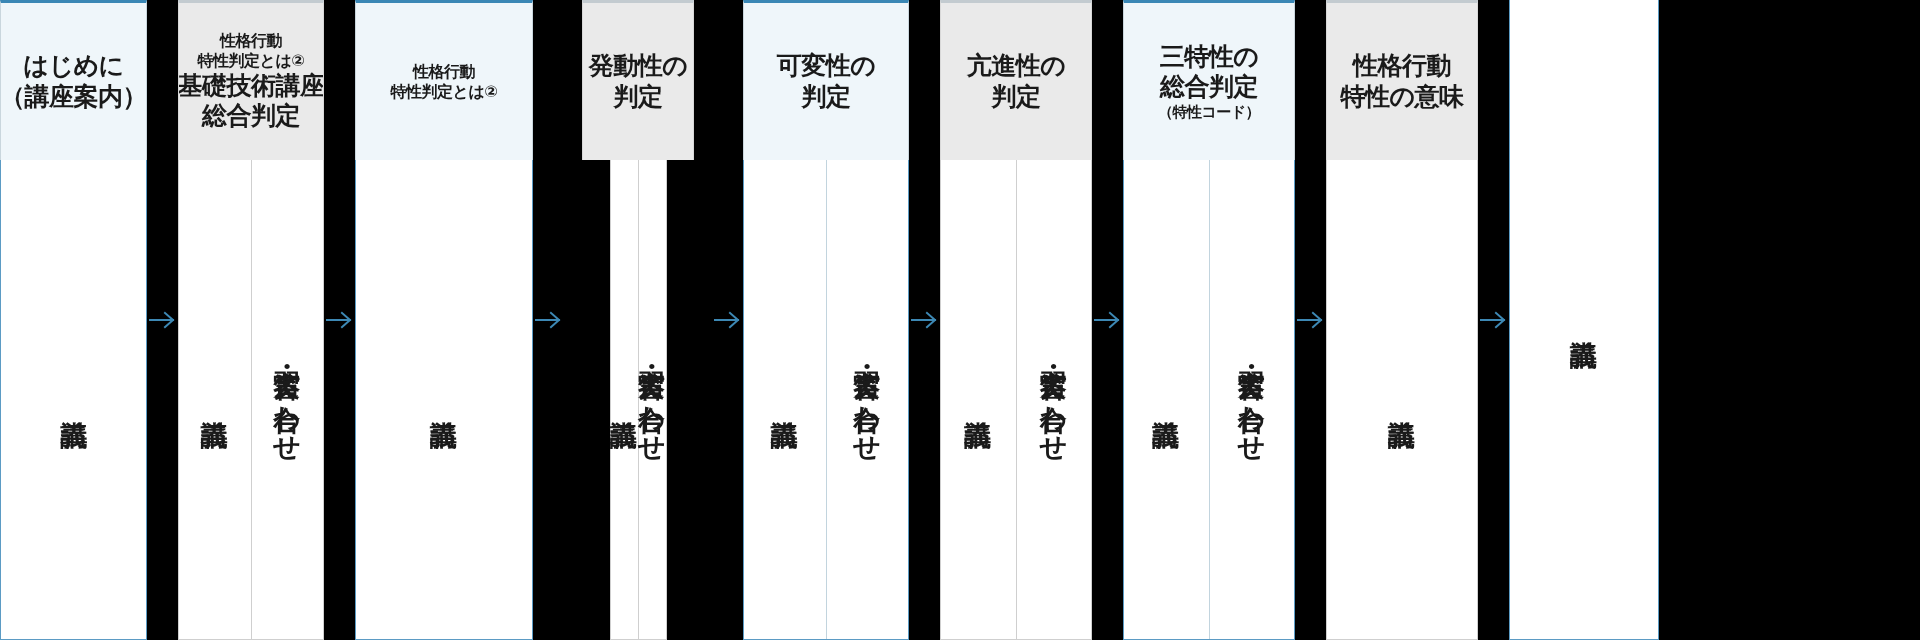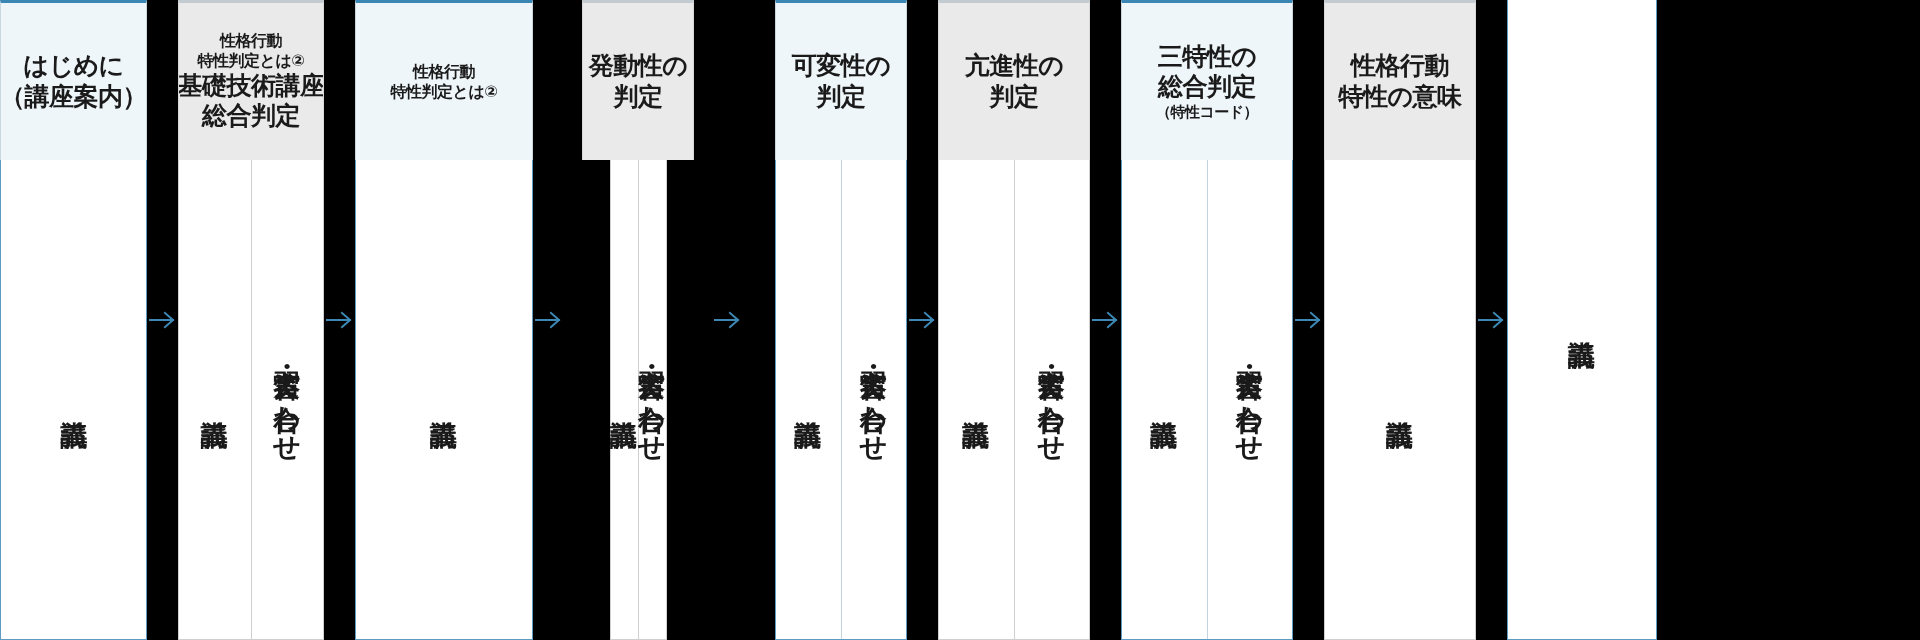--- a/index.html
+++ b/index.html
@@ -207,21 +207,21 @@
         <div class="cell">
           <span class="vtext">実習・答え合わせ</span>
         </div>
       </div>
     </div>
     <div class="gap" style="width: 31px;">
       <svg width="28" height="22" viewBox="0 0 28 22" class="arrow-icon">
         <path d="M1 11 H24 M16 4 L24 11 L16 18" fill="none" stroke="#3d88b4" stroke-width="2" stroke-linecap="square" stroke-linejoin="miter"></path>
       </svg>
     </div>
-    <div class="step accent" style="width: 132px; margin-left: 32px;">
+    <div class="step accent" style="width: 166px;">
       <div class="step-header accent">
         <div class="hdr-main">可変性の</div>
         <div class="hdr-main">判定</div>
       </div>
       <div class="step-body">
         <div class="cell">
           <span class="vtext">講義</span>
         </div>
         <div class="cell">
           <span class="vtext">実習・答え合わせ</span>

